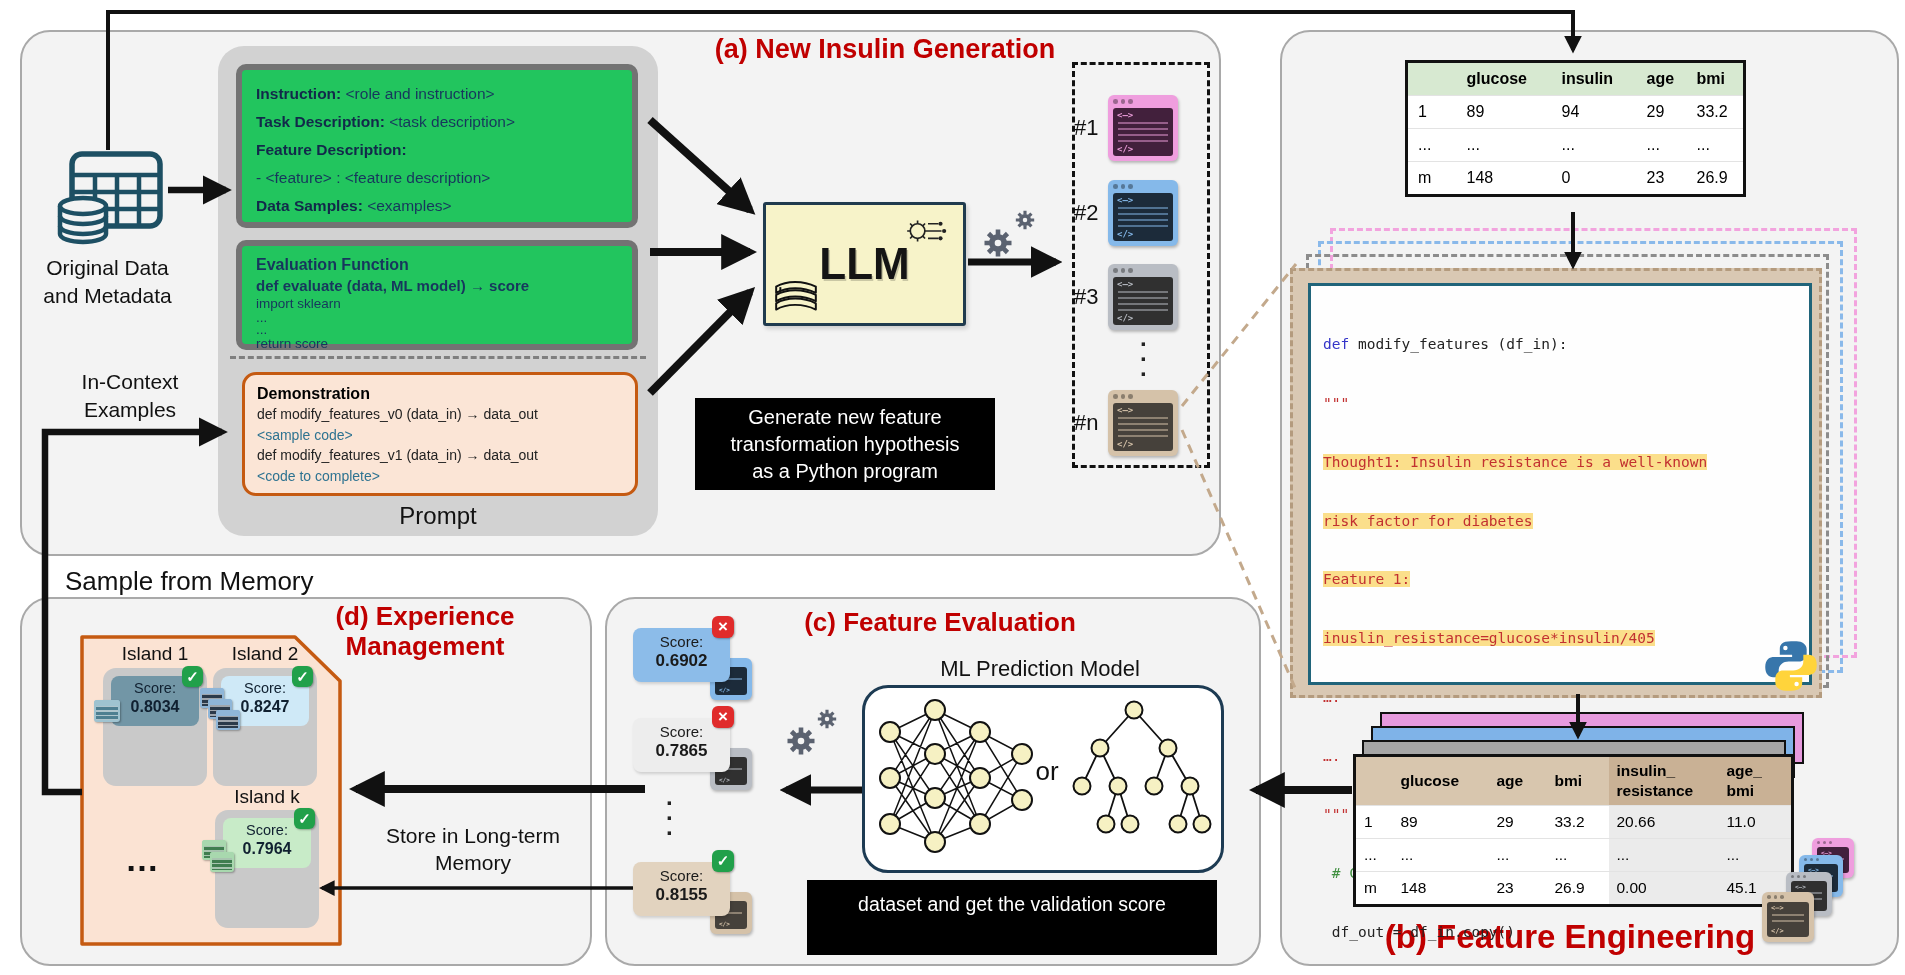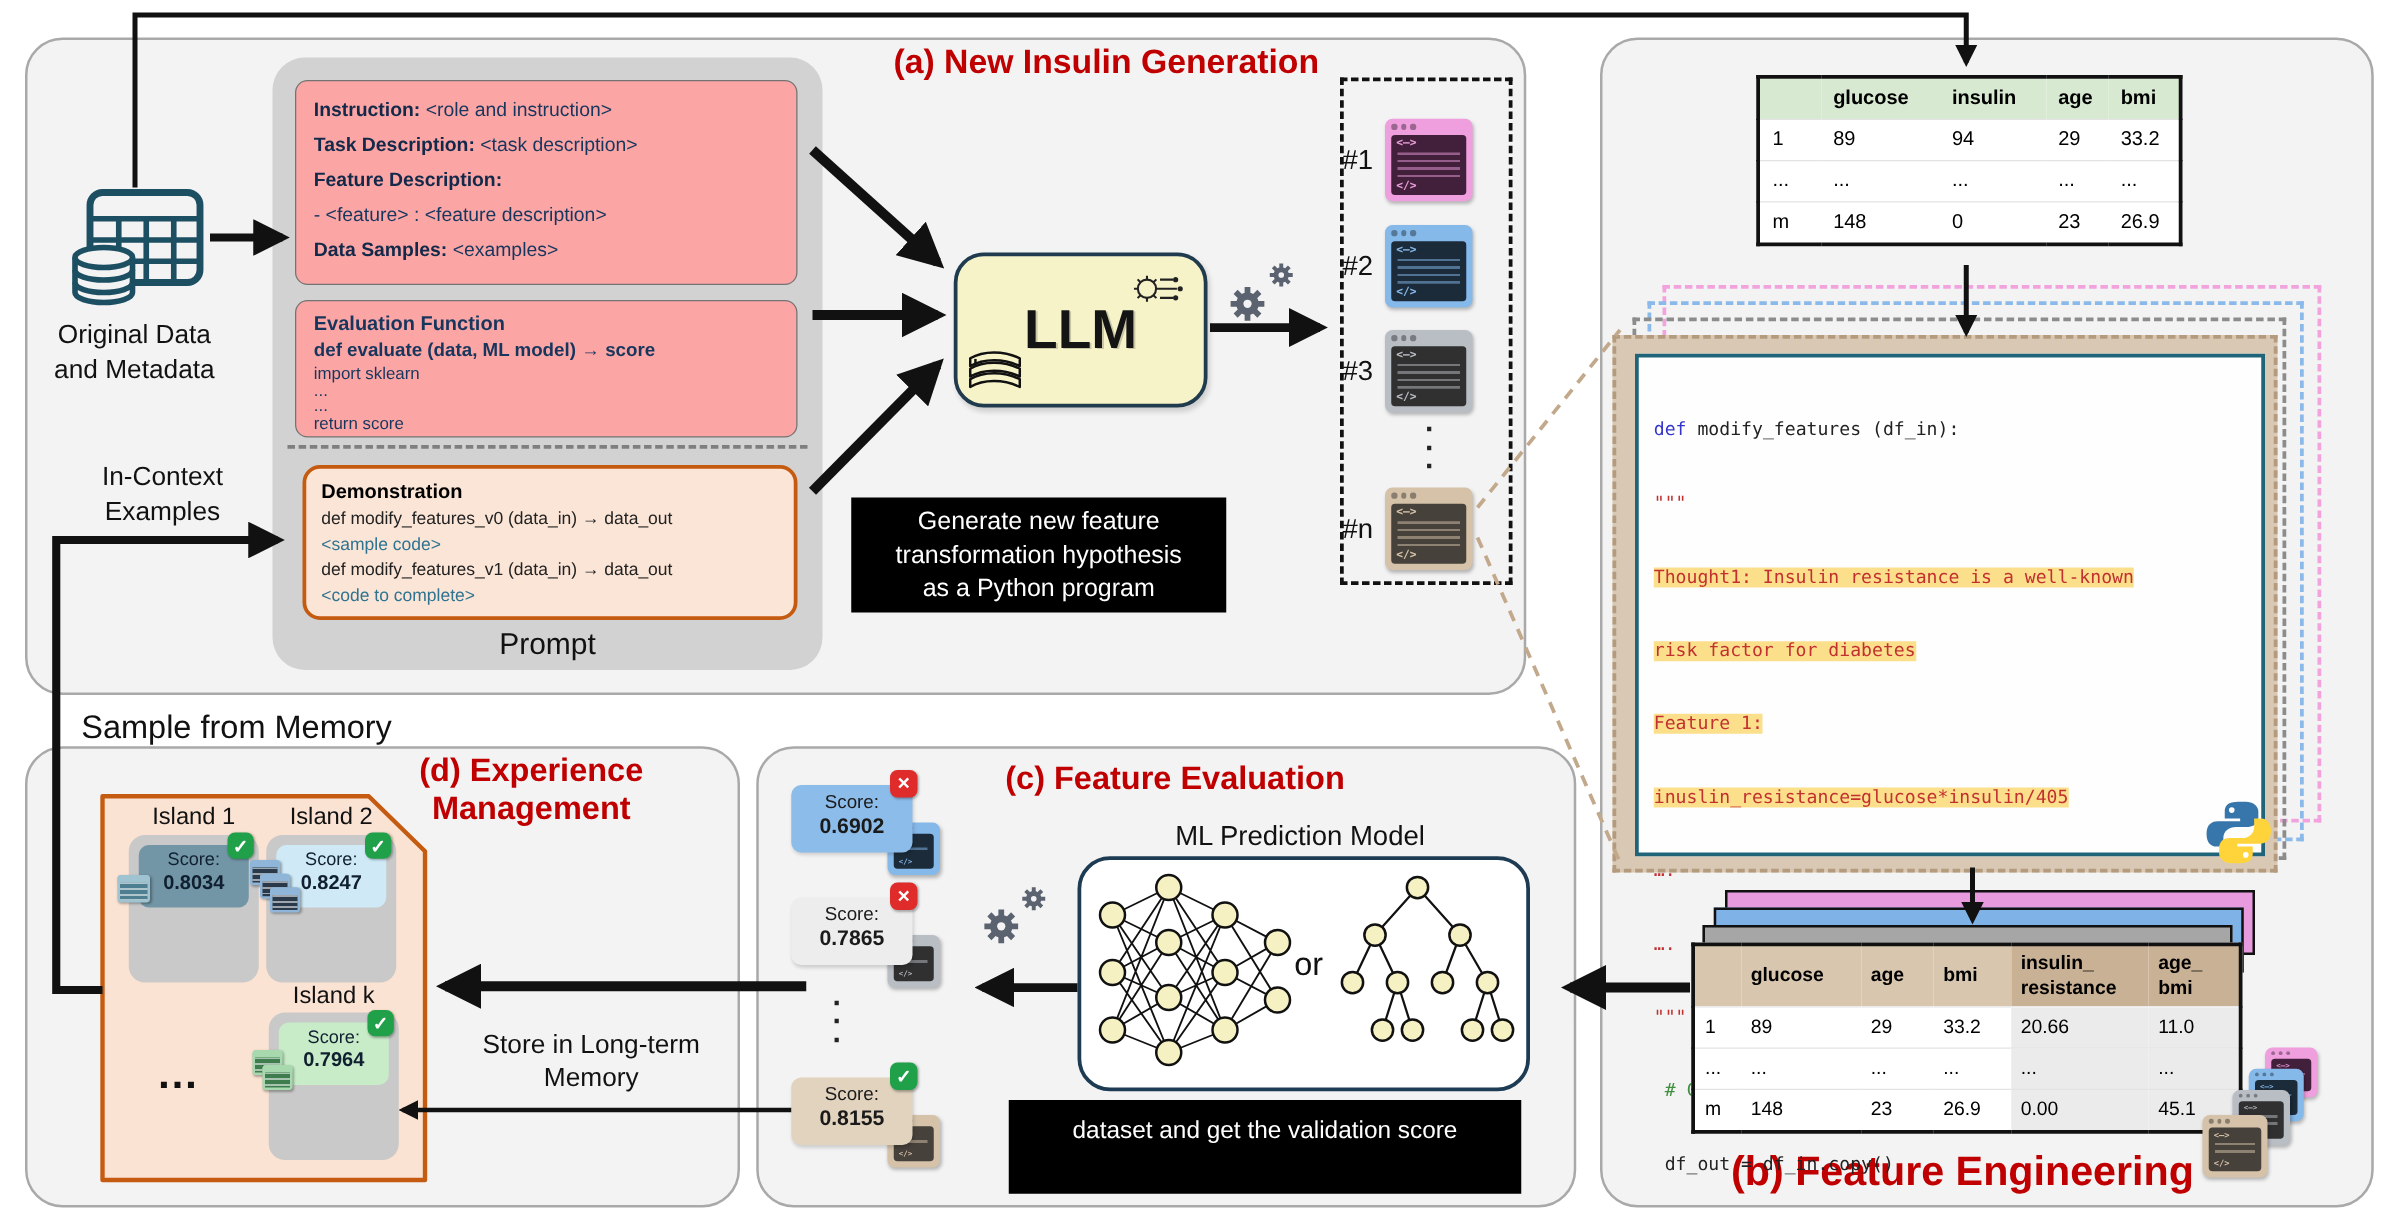--- a/index.html
+++ b/index.html
@@ -4,31 +4,31 @@
 <style>
   html,body{margin:0;padding:0;background:#fff;font-family:"Liberation Sans",sans-serif;}
   #page{position:relative;width:1905px;height:975px;overflow:hidden;background:#fff;}
   .panel{position:absolute;background:#f3f3f3;border:2.5px solid #a9a9a9;border-radius:30px;z-index:1;}
   .abs{position:absolute;z-index:3;}
   .rtitle{color:#C00000;font-weight:bold;text-align:center;line-height:1.15;}
   .blabel{color:#111;text-align:center;}
 
   
   .graybox{background:#d2d2d2;border-radius:26px;z-index:2;}
-  .bluebox{background:#fca5a5;border:1px solid #737373;border-radius:10px;color:#17365d;z-index:3;}
+  .bluebox{background:#22c55e;border:6px solid #737373;border-radius:10px;color:#17365d;z-index:3;}
   .orangebox{background:#fbe5d6;border:3px solid #c55a11;border-radius:14px;color:#222;z-index:3;}
   .dashsep{border-top:3px dashed #7f7f7f;height:0;z-index:3;}
   .ibline{font-size:15.5px;line-height:28px;white-space:nowrap;}
   .ibline b{color:#12294a;}
   .evline{font-size:13.5px;line-height:16px;white-space:nowrap;color:#17365d;}
   .evdots{line-height:12px;}
   .demoline{font-size:14px;line-height:20.5px;white-space:nowrap;color:#222;}
   .tealtxt{color:#2e7391;}
 
-  .llmbox{background:#f7f3c9;border:3.5px solid #203b4e;border-radius:24px;z-index:3;box-shadow:2px 3px 4px rgba(0,0,0,.15);}
+  .llmbox{background:#f7f3c9;border:3.5px solid #203b4e;border-radius:3px;z-index:3;box-shadow:2px 3px 4px rgba(0,0,0,.15);}
   .llmtxt{font-size:44px;font-weight:600;color:#141414;text-shadow:1.5px 1.5px 0 rgba(0,0,0,.18);text-align:center;}
   .blackbox{background:#000;color:#fff;text-align:center;z-index:3;}
 
   .dashstack{border:3.5px dashed #111;z-index:2;}
   .hlab{font-size:22px;color:#111;z-index:3;}
 
   
   .cw{position:absolute;border-radius:6px;z-index:4;box-shadow:1px 2px 3px rgba(0,0,0,.25);}
   .cbar{height:13px;display:flex;align-items:center;gap:3px;padding:0 5px;}
   .cdot{width:4.5px;height:4.5px;border-radius:50%;background:rgba(0,0,0,.35);}
@@ -155,21 +155,21 @@
   </svg>
   <svg class="deco" style="left:772px;top:278px;" width="48" height="36" viewBox="0 0 46 34">
     <g stroke="#111" stroke-width="1.9" fill="#f7f3c9" stroke-linejoin="round">
       <path d="M4 24 C14 18 30 18 42 24 L42 30 C30 24 14 24 4 30 Z"></path>
       <path d="M4 16 C14 10 30 10 42 16 L42 22 C30 16 14 16 4 22 Z"></path>
       <path d="M4 8 C14 2 30 2 42 8 L42 14 C30 8 14 8 4 14 Z"></path>
       <path d="M8 8.5 v5"></path>
     </g>
   </svg>
 
-  <div class="abs blackbox" style="left:681px;top:398px;width:300px;height:92px;font-size:20px;line-height:27px;padding-top:6px;box-sizing:border-box;">
+  <div class="abs blackbox" style="left:695px;top:398px;width:300px;height:92px;font-size:20px;line-height:27px;padding-top:6px;box-sizing:border-box;">
     <div>Generate new feature</div>
     <div>transformation hypothesis</div>
     <div>as a Python program</div>
   </div>
 
   <div class="abs dashstack" style="left:1072px;top:62px;width:132px;height:400px;"></div>
   <div class="abs hlab" style="left:1074px;top:115px;">#1</div>
   <div class="abs hlab" style="left:1074px;top:200px;">#2</div>
   <div class="abs hlab" style="left:1074px;top:284px;">#3</div>
   <div class="abs hlab" style="left:1074px;top:410px;">#n</div>

